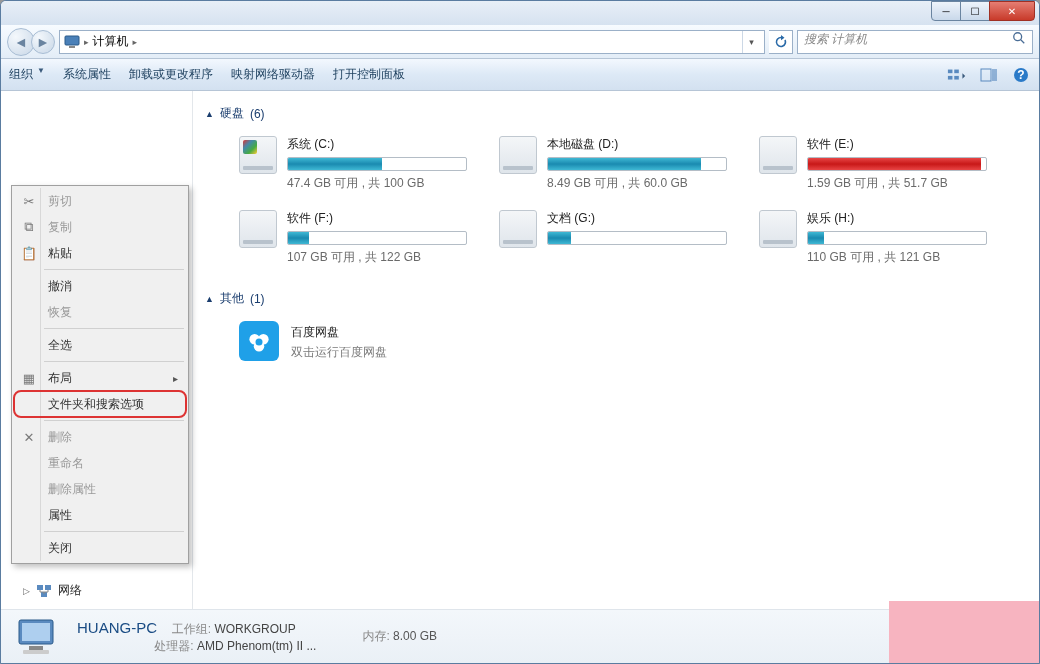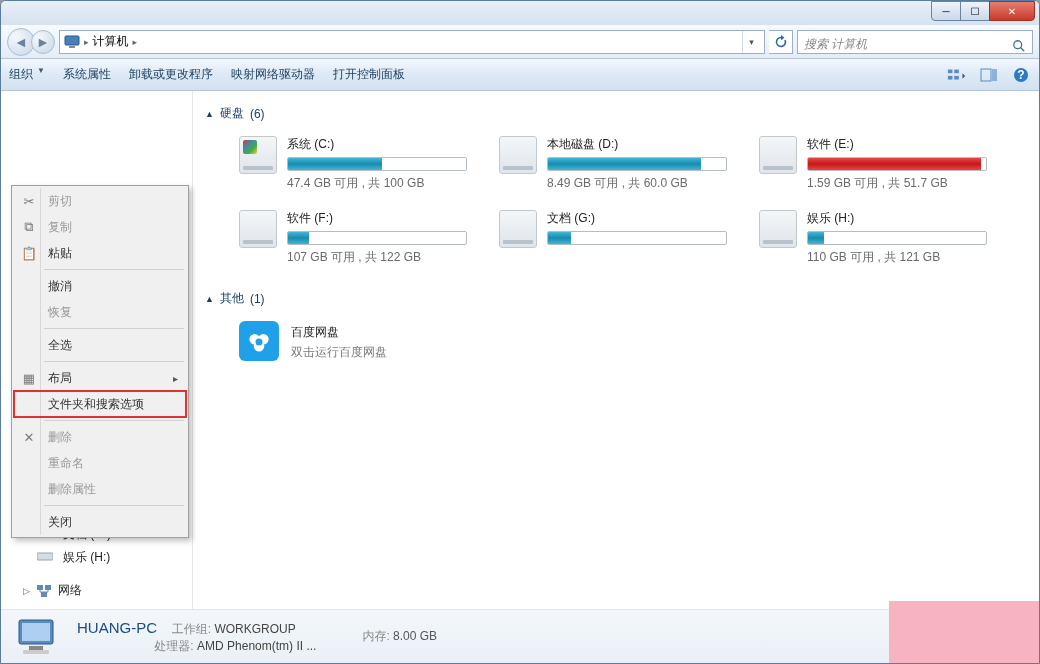--- a/index.html
+++ b/index.html
@@ -15,21 +15,21 @@
 
 
 .navbar { height: 34px; background: linear-gradient(#f7fbff,#e3edf7); border-bottom: 1px solid #b6c5d6; display: flex; align-items: center; gap: 4px; padding: 0 6px; }
 .nav-back-fwd { display:flex; align-items:center; }
 .nav-circle { width:28px; height:28px; border-radius:50%; background: radial-gradient(circle at 30% 30%, #f4f8fc,#c8d7e7); border:1px solid #a8bdd4; display:flex; align-items:center; justify-content:center; color:#6a84a0; font-size:14px; }
 .nav-circle.small { width:24px; height:24px; margin-left:-4px;}
 .address-bar { flex:1; height:24px; border:1px solid #9bb0c8; background:#fff; display:flex; align-items:center; padding:0 4px; gap:4px; }
 .address-icon { width:16px; height:16px; display:inline-flex; align-items:center; justify-content:center; }
 .addr-dropdown { width:18px; height:22px; border-left:1px solid #ccd8e6; display:flex; align-items:center; justify-content:center; color:#555; font-size:9px; }
 .refresh-btn { width:24px; height:24px; border:1px solid #9bb0c8; border-left:none; display:flex; align-items:center; justify-content:center; color:#2a5a8a; background:#fff;}
-.search-box { width:236px; height:24px; border:1px solid #9bb0c8; background:#fff; display:flex; align-items:flex-end; padding:0 6px; gap:4px; color:#888; }
+.search-box { width:236px; height:24px; border:1px solid #9bb0c8; background:#fff; display:flex; align-items:flex-start; padding:0 6px; gap:4px; color:#888; }
 .search-box .mag { margin-left:auto; color:#4a6d96;}
 
 
 .toolbar { height: 32px; background: linear-gradient(#f3f8fe,#dde9f6,#d3e1f0); border-bottom: 1px solid #b6c5d6; display:flex; align-items:center; padding: 0 8px; gap: 18px; color:#1a3d5c; }
 .toolbar-item { display:flex; gap:4px; cursor:default; }
 .toolbar-item .drop { font-size:8px; color:#3a5a7c; }
 .toolbar-right { margin-left:auto; display:flex; align-items:center; gap:12px;}
 .tb-icon { width:20px; height:16px; display:inline-flex; align-items:center; justify-content:center;}
 
 
@@ -37,21 +37,21 @@
 .sidebar { width:192px; background:#fff; border-right:1px solid #e3e7eb; overflow:hidden; }
 .tree-item { display:flex; align-items:center; gap:6px; padding:3px 0 3px 36px; color:#222; }
 .tree-item.drive { padding-left: 36px;}
 .tree-icon { width:16px; height:16px; display:inline-flex; align-items:center; justify-content:center; }
 
 
 .dropdown { position:absolute; left:10px; top:94px; width:178px; background:#f0f0f0; border:1px solid #a0a0a0; box-shadow: 3px 3px 6px rgba(0,0,0,0.25); padding:2px; z-index:50; }
 .dd-item { display:flex; align-items:center; gap:10px; padding:4px 8px 4px 6px; color:#333; position:relative; }
 .dd-item.disabled { color:#999; }
 .dd-item.has-sub::after { content:"▸"; position:absolute; right:8px; font-size:10px; color:#555; }
-.dd-item.highlighted { outline:2px solid #d33; outline-offset:-1px; }
+.dd-item.highlighted { outline:2px solid #d33; outline-offset:-1px;border-radius:7px; }
 .dd-sep { height:1px; background:#d0d0d0; margin:3px 2px 3px 30px; }
 .dd-icon { width:18px; height:18px; display:inline-flex; align-items:center; justify-content:center; color:#7a7a7a; font-size:13px;}
 .dd-gutter { position:absolute; left:28px; top:2px; bottom:2px; width:1px; background:#d8d8d8;}
 
 
 .content { flex:1; overflow:auto; padding: 8px 12px; }
 .group-header { display:flex; align-items:center; gap:6px; color:#1a3d6e; padding: 6px 0; }
 .group-header .tri { font-size:9px;}
 .drives-grid { display:grid; grid-template-columns: repeat(3, 250px); gap: 18px 10px; padding: 8px 0 18px 34px; }
 .drive { display:flex; gap:10px; align-items:flex-start;}
@@ -366,20 +366,24 @@
           <span>删除</span>
         </div>
       <div class="dd-item disabled">
           <span class="dd-icon"></span>
           <span>重命名</span>
         </div>
       <div class="dd-item disabled">
           <span class="dd-icon"></span>
           <span>删除属性</span>
         </div>
+      <div class="dd-item">
+          <span class="dd-icon"></span>
+          <span>属性</span>
+        </div>
       <div class="dd-sep"></div>
       <div class="dd-item">
           <span class="dd-icon"></span>
           <span>关闭</span>
         </div>
     </div>
 
   </div>
 
   <div class="statusbar">

